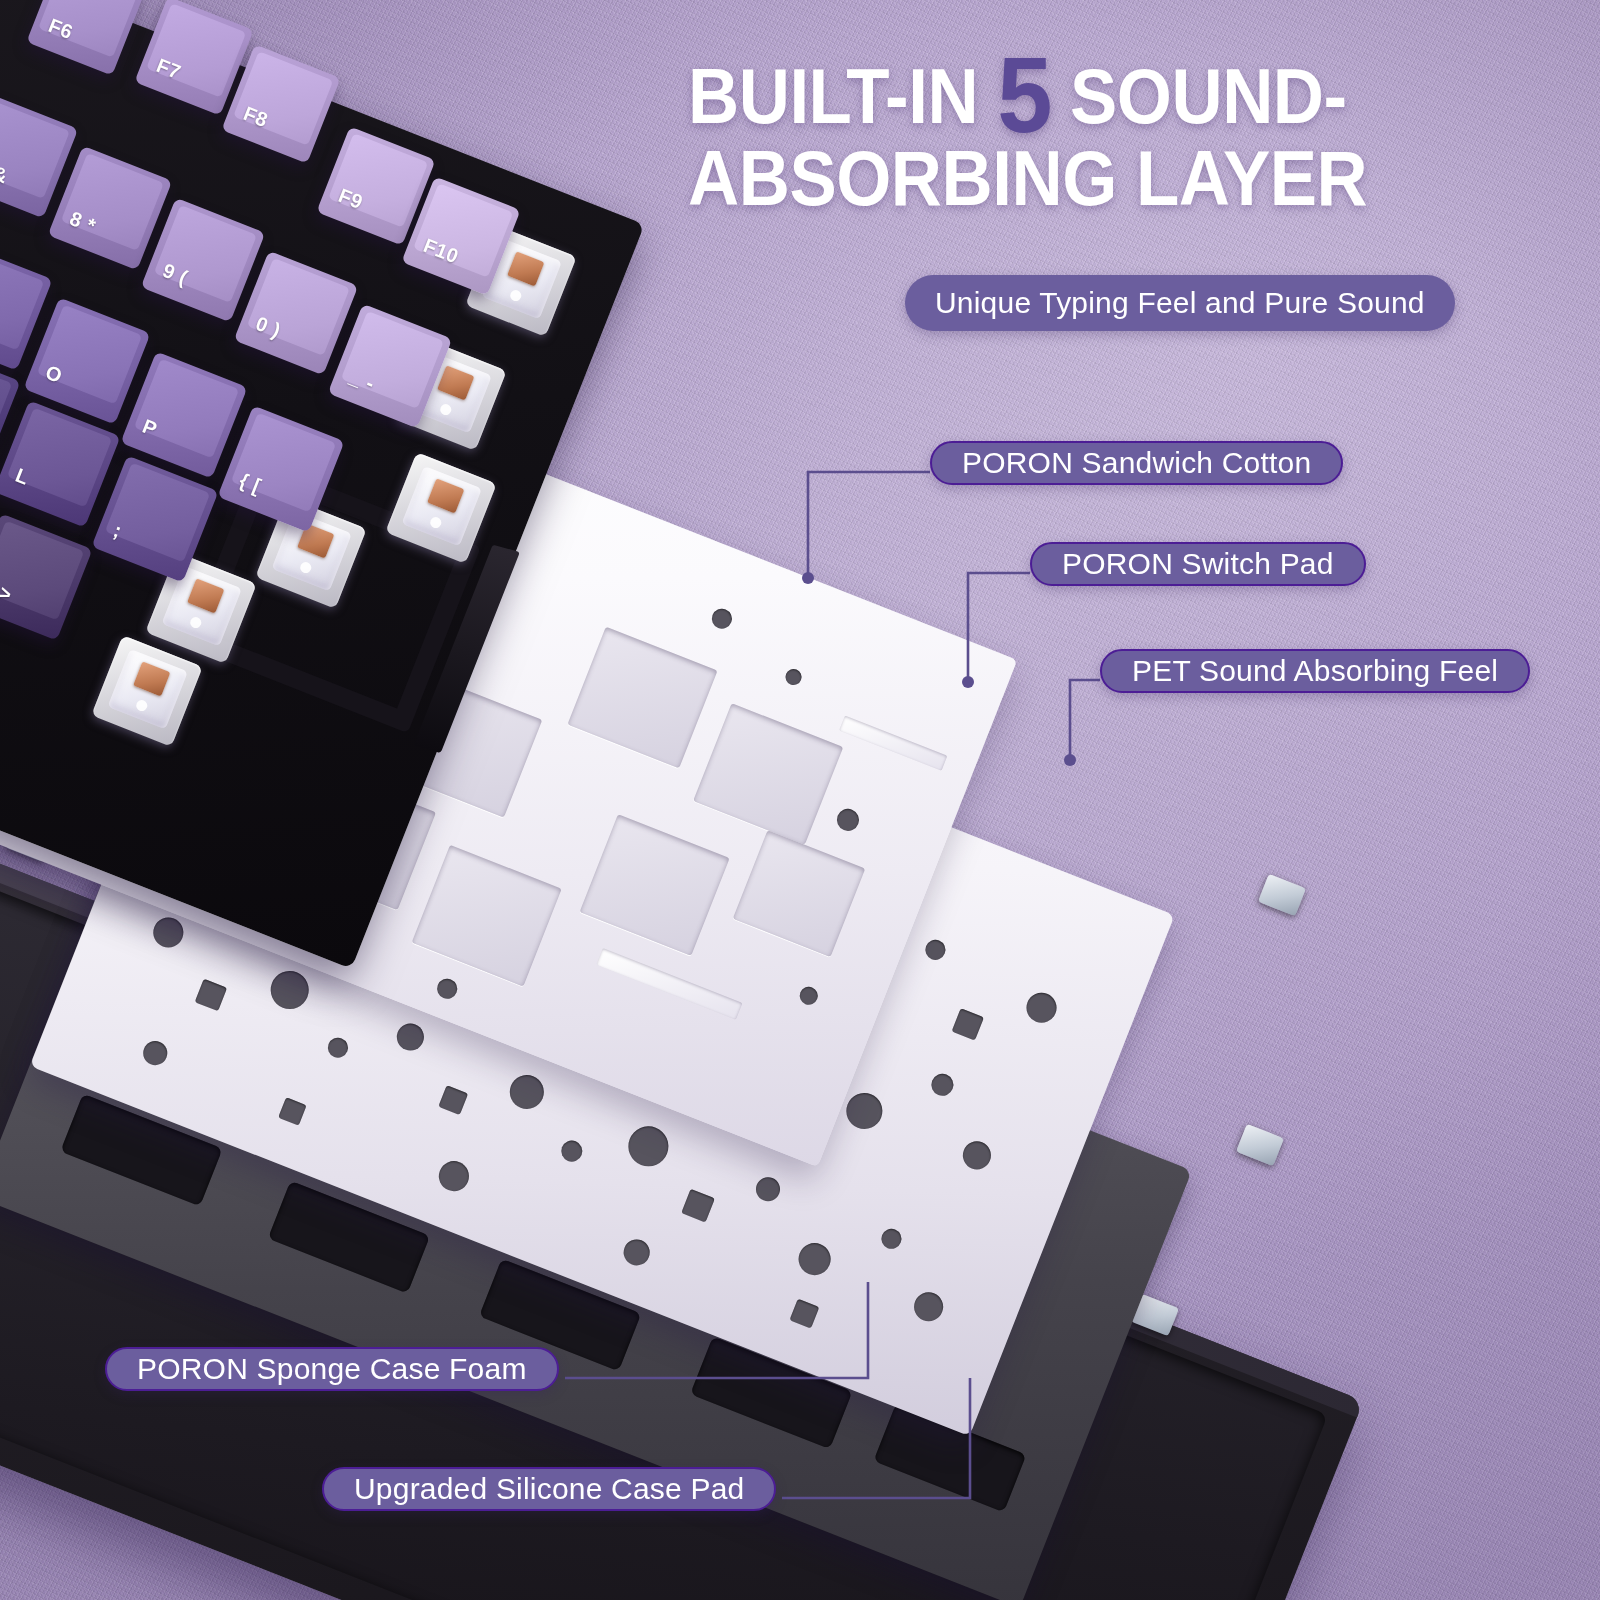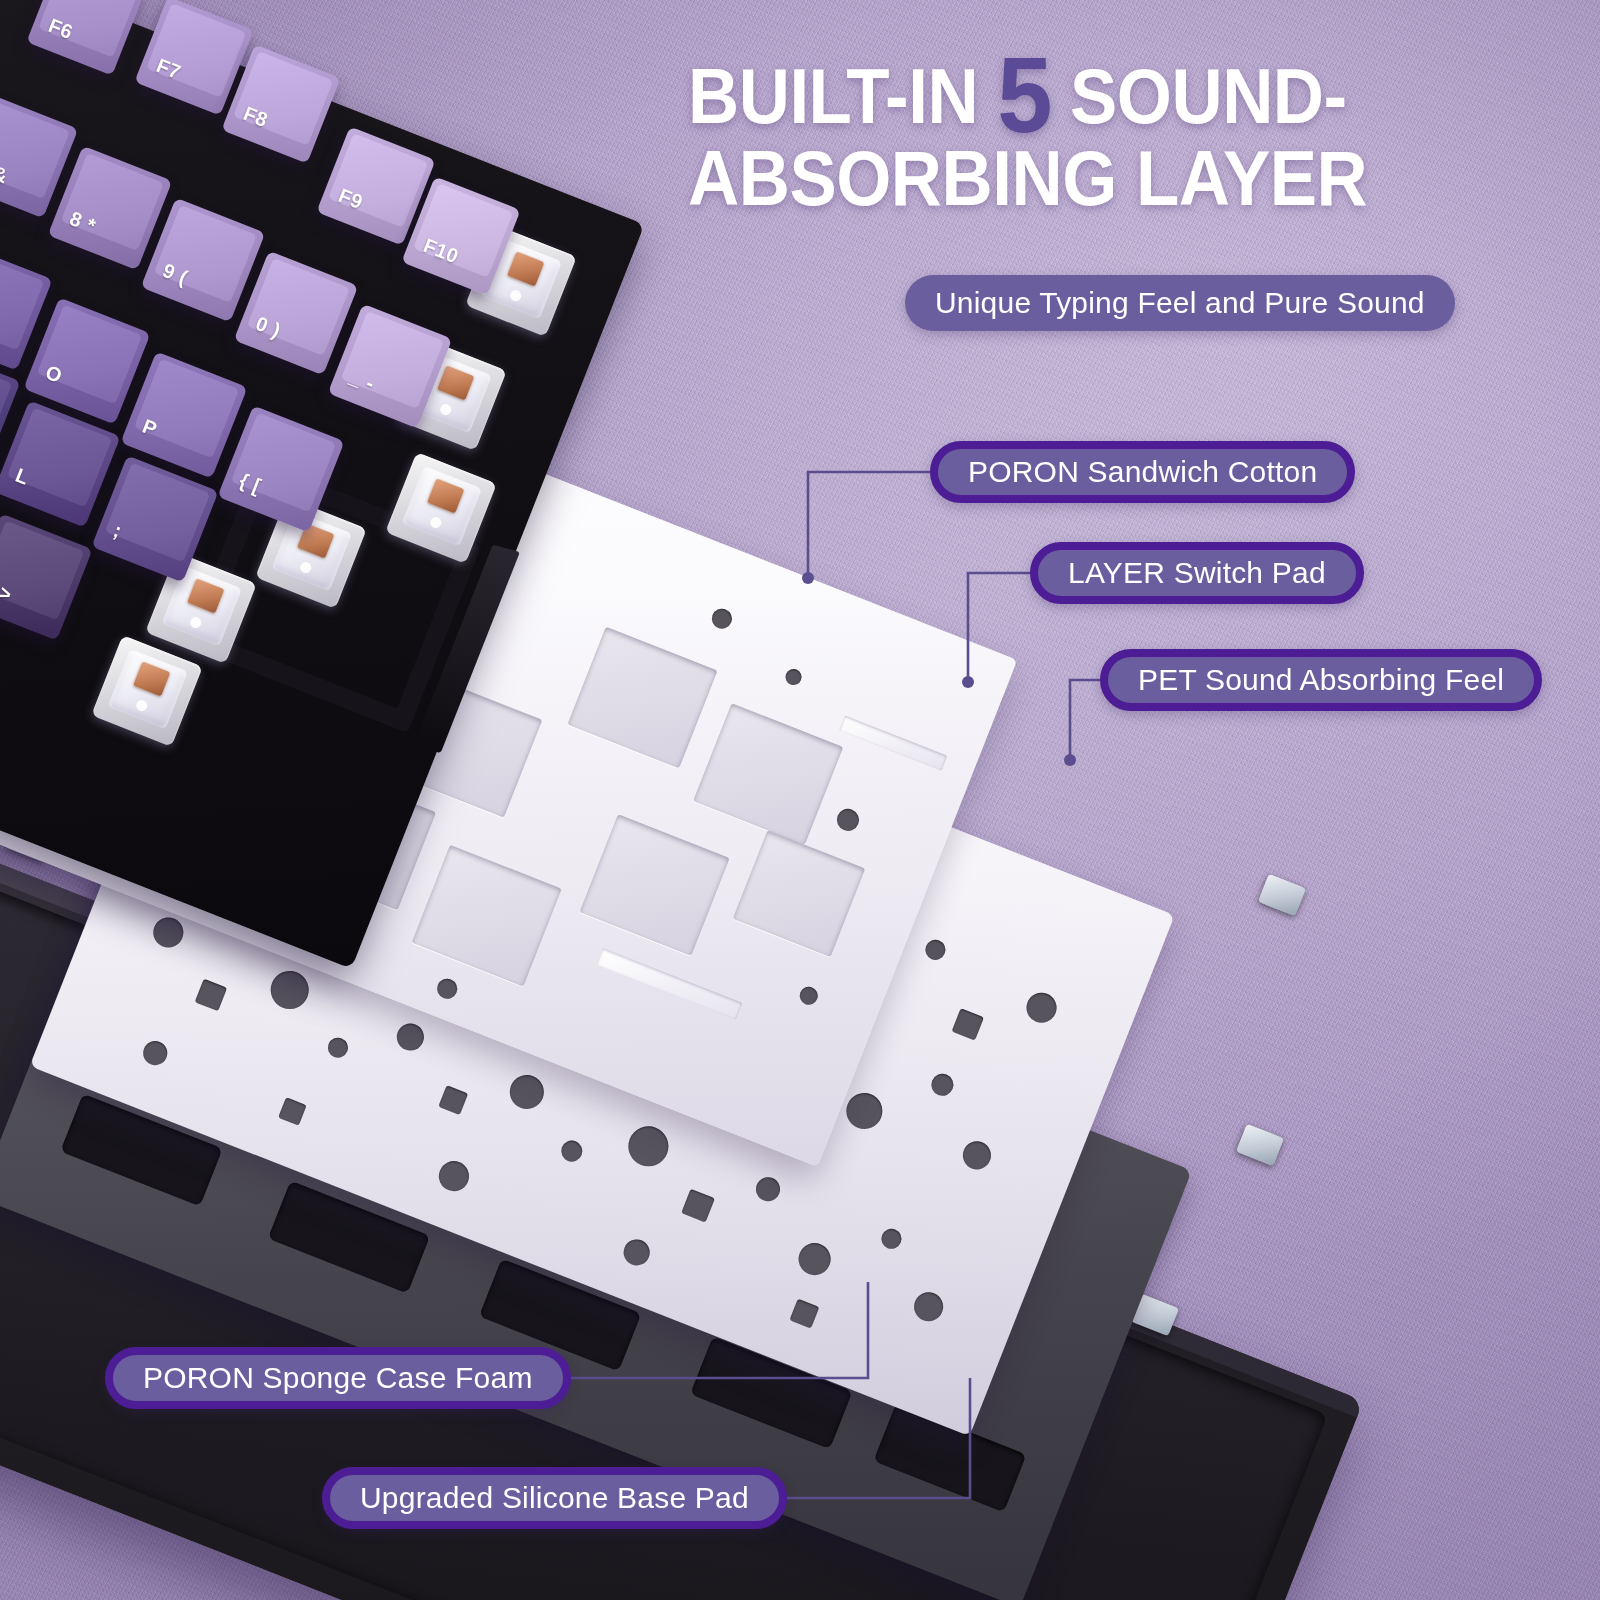--- a/index.html
+++ b/index.html
@@ -237,21 +237,21 @@
     color:#ffffff;
     border-radius:999px;
     font-size:30px;
     font-weight:400;
     letter-spacing:.2px;
     white-space:nowrap;
     padding:0 30px;
     height:56px;
     box-shadow:0 4px 12px rgba(55,35,95,.28);
   }
-  .pill.outlined { border:8px solid #4c1d95; height:62px; }
+  .pill.outlined { border:2px solid #4c1d95; height:44px; }
 
   svg#leaders { position:absolute; inset:0; width:1600px; height:1600px; pointer-events:none; }
 </style>
 </head>
 <body>
 
 <div id="bg"></div>
 <div id="bg-texture"></div>
 <div id="bg-vignette"></div>
 
@@ -504,19 +504,19 @@
   <span>BUILT-IN</span>
   <span class="big5">5</span>
   <span>SOUND-</span>
   <span class="l2">ABSORBING LAYER</span>
 </div>
 
 <div class="pill" style="left:905px; top:275px;">Unique Typing Feel and Pure Sound</div>
 
 <div class="pill outlined" style="left:930px; top:441px;">PORON Sandwich Cotton</div>
 
-<div class="pill outlined" style="left:1030px; top:542px;">LAYER Switch Pad</div>
+<div class="pill outlined" style="left:1030px; top:542px;">PORON Switch Pad</div>
 
 <div class="pill outlined" style="left:1100px; top:649px;">PET Sound Absorbing Feel</div>
 
 <div class="pill outlined" style="left:105px; top:1347px;">PORON Sponge Case Foam</div>
 
-<div class="pill outlined" style="left:322px; top:1467px;">Upgraded Silicone Base Pad</div>
+<div class="pill outlined" style="left:322px; top:1467px;">Upgraded Silicone Case Pad</div>
 
 </body></html>

